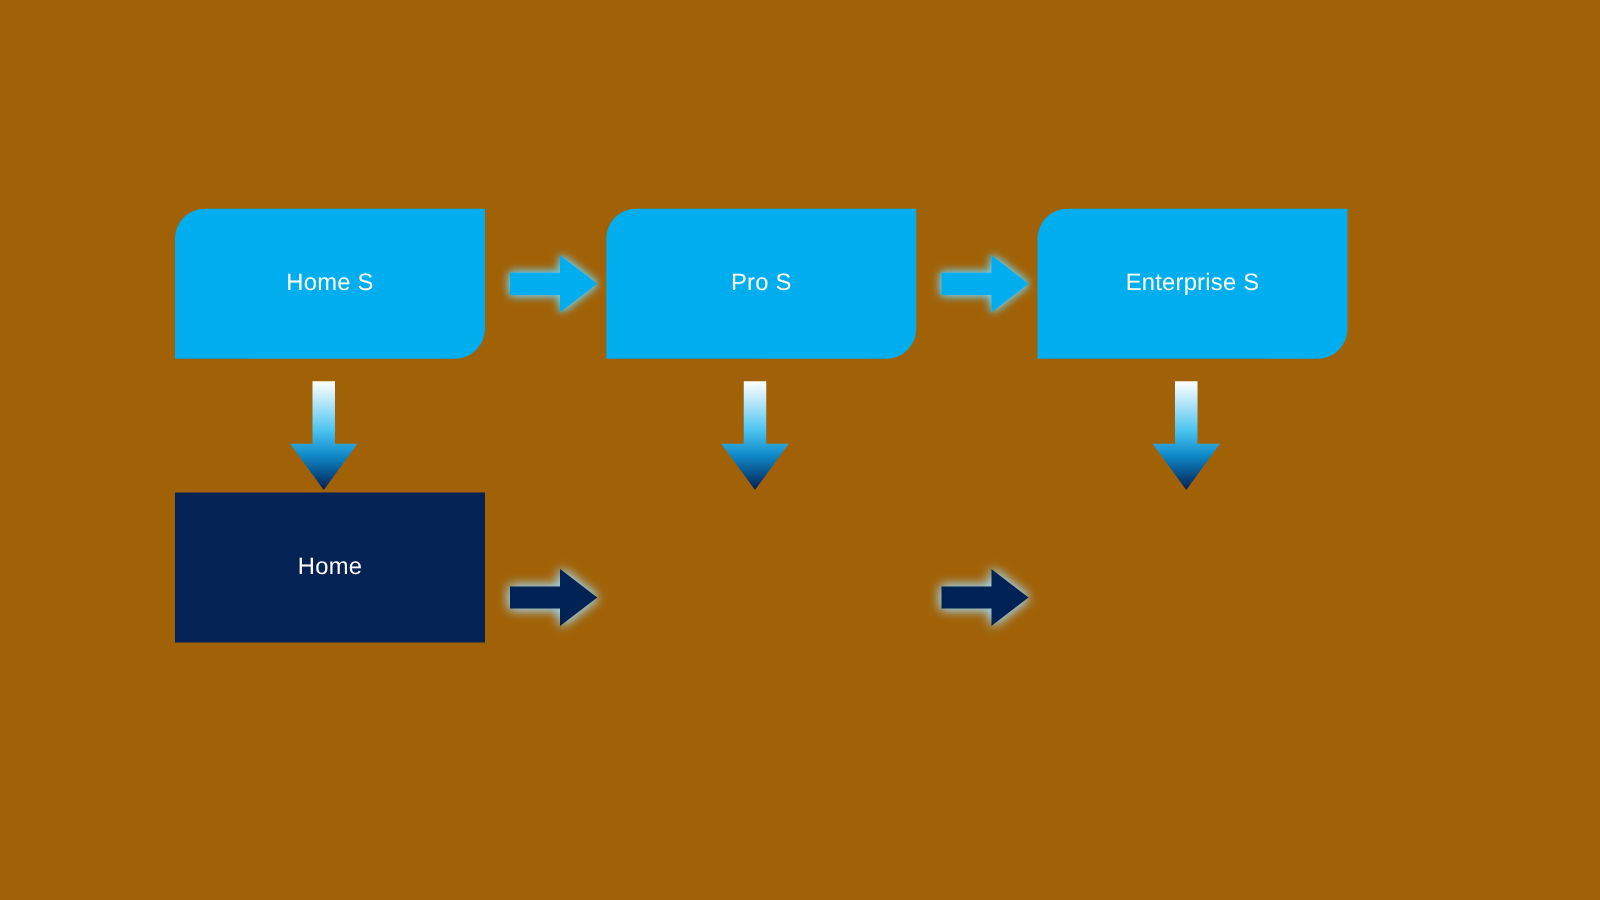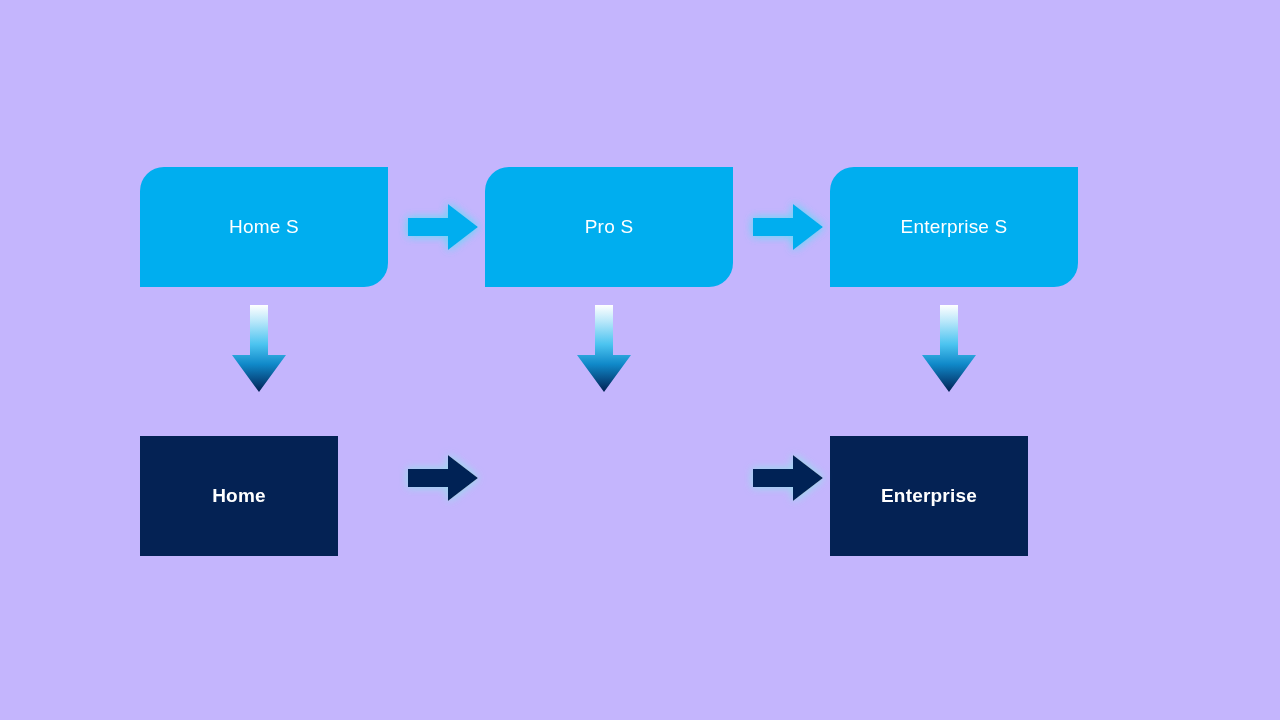--- a/index.html
+++ b/index.html
@@ -11,21 +11,21 @@
   body {
     width: 1280px;
     height: 720px;
     overflow: hidden;
     font-family: "Liberation Sans", sans-serif;
   }
   #canvas {
     position: relative;
     width: 1280px;
     height: 720px;
-    background: #c4b5fd;
+    background: #a16207;
   }
 
   
   .node {
     position: absolute;
     display: flex;
     align-items: center;
     justify-content: center;
     box-sizing: border-box;
     color: #ffffff;
@@ -37,26 +37,25 @@
   }
   .node-top {
     width: 248px;
     height: 120px;
     top: 167px;
     background: #00aeef;
     
     border-radius: 24px 0 24px 0;
   }
   .node-bottom {
-    width: 198px;
+    width: 248px;
     height: 120px;
-    top: 436px;
+    top: 394px;
     background: #042254;
     border-radius: 0;
-    font-weight: bold;
   }
   .col-1 { left: 140px; }
   .col-2 { left: 485px; }
   .col-3 { left: 830px; }
 
   .node-label {
     pointer-events: none;
   }
 
   
@@ -188,23 +187,20 @@
       </defs>
       <path d="M22,2 L40,2 L40,52 L58,52 L31,89 L4,52 L22,52 Z" fill="url(#vgrad3)"></path>
     </svg>
   </div>
 
   <div class="node node-bottom col-1">
     <span class="node-label">Home</span>
   </div>
 
 
-  <div class="node node-bottom col-3">
-    <span class="node-label">Enterprise</span>
-  </div>
 
   <div class="h-arrow h-arrow-bottom h-gap-1">
     <svg viewBox="0 0 78 56" xmlns="http://www.w3.org/2000/svg">
       <defs>
         <filter id="glowNavy1" x="-60%" y="-60%" width="220%" height="220%">
           <feGaussianBlur stdDeviation="4.5" result="b"></feGaussianBlur>
           <feFlood flood-color="#9fd6ef" flood-opacity="0.9" result="c"></feFlood>
           <feComposite in="c" in2="b" operator="in" result="g"></feComposite>
           <feMerge>
             <feMergeNode in="g"></feMergeNode>

